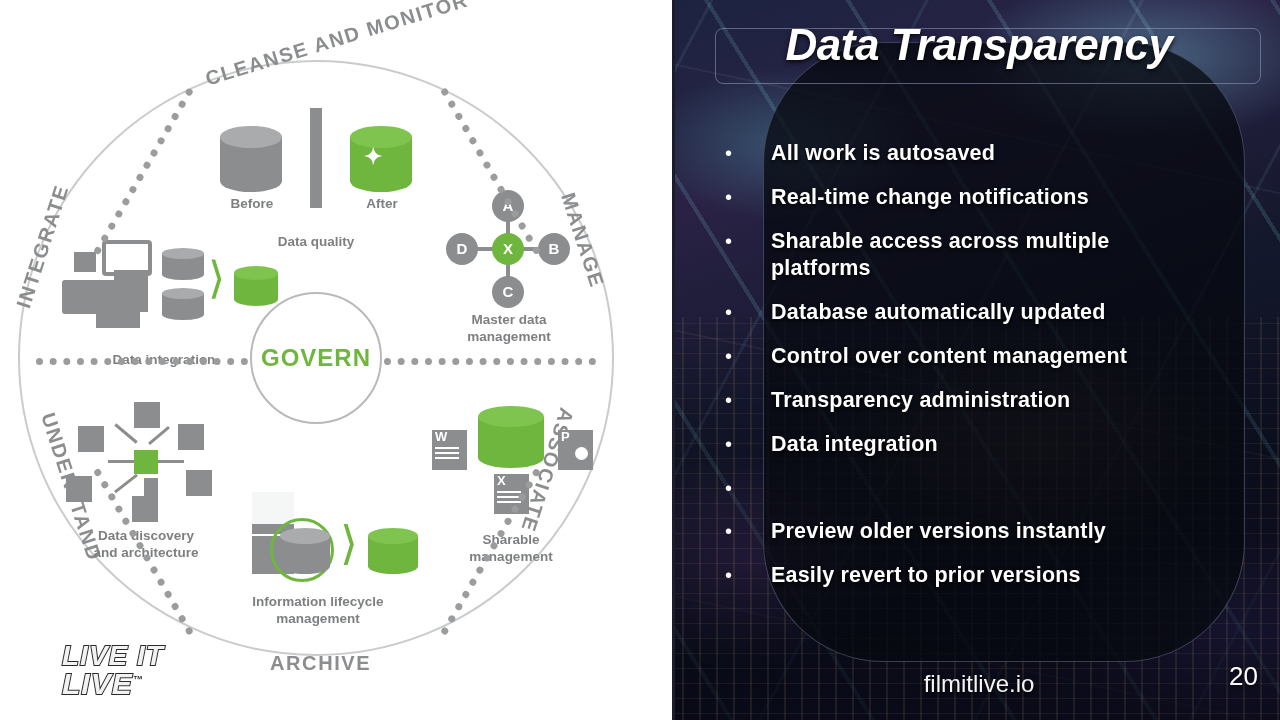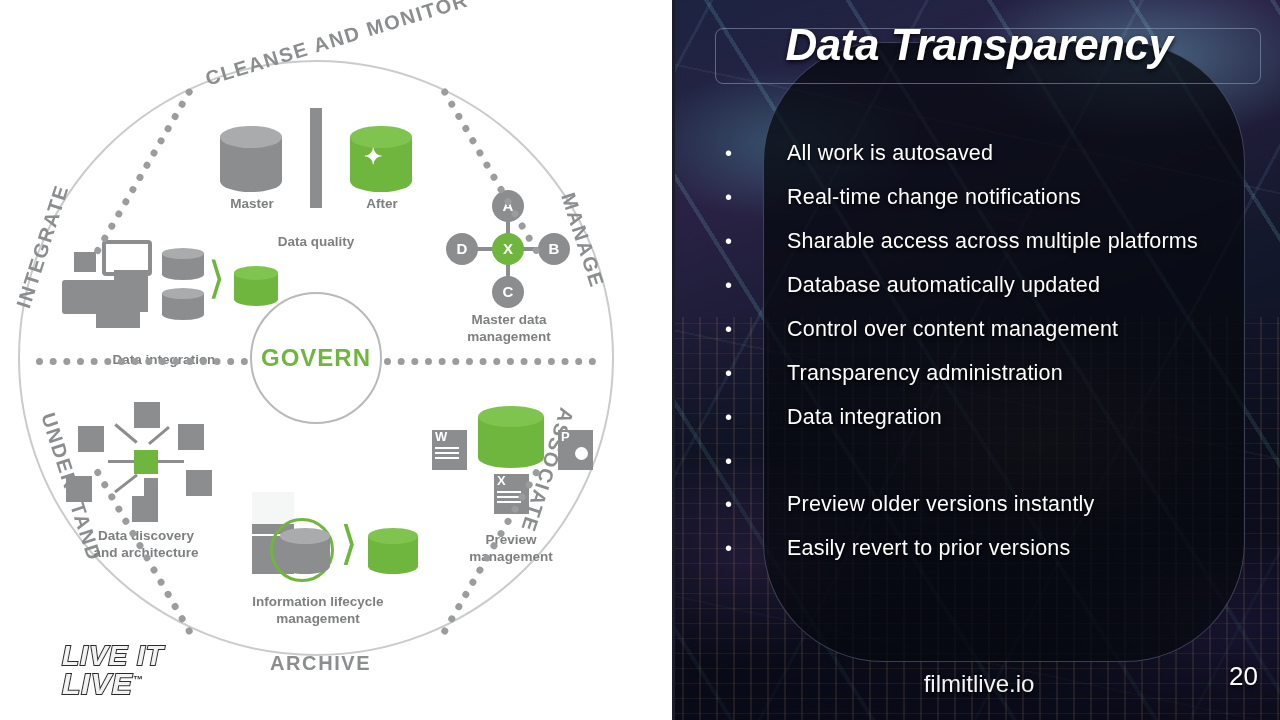--- a/index.html
+++ b/index.html
@@ -75,22 +75,22 @@
 
   #title-box{position:absolute;left:40px;top:28px;width:546px;height:56px;
              border:1px solid rgba(150,160,190,.55);border-radius:8px;box-sizing:border-box;z-index:4;}
   #title{position:absolute;left:0;top:20px;width:608px;text-align:center;z-index:5;
          color:#ffffff;font-size:44px;font-weight:700;font-style:italic;letter-spacing:-.5px;
          text-shadow:0 2px 5px rgba(0,0,0,.85);}
 
   #bullets{position:absolute;left:46px;top:140px;width:545px;z-index:5;}
   .bullet{position:relative;display:flex;align-items:flex-start;margin-bottom:17px;}
   .bullet .dot{width:46px;flex:0 0 46px;color:#ffffff;font-size:20px;line-height:26px;text-align:left;padding-left:4px;}
-  .bullet .btxt{color:#ffffff;font-size:21.5px;font-weight:400;line-height:27px;letter-spacing:.2px;
-                text-shadow:0 2px 4px rgba(0,0,0,.9);margin-left:16px;}
+  .bullet .btxt{color:#ffffff;font-size:21.5px;font-weight:700;line-height:27px;letter-spacing:.2px;
+                text-shadow:0 2px 4px rgba(0,0,0,.9);}
 
   #site{position:absolute;left:0;bottom:22px;width:608px;text-align:center;z-index:6;
         color:#f4f4f4;font-size:24px;font-weight:400;text-shadow:0 2px 5px rgba(0,0,0,.9);}
   #pagenum{position:absolute;right:22px;bottom:28px;z-index:7;color:#ffffff;font-size:26px;
            text-shadow:0 2px 5px rgba(0,0,0,.9);}
 </style>
 </head>
 <body>
 
 <div id="slide">
@@ -136,21 +136,21 @@
           </div>
 
           <div class="line" style="left:112px;top:0;width:12px;height:100px;background:#8b8d8f;"></div>
 
           <div class="cyl" style="left:152px;top:18px;position:absolute;width:62px;height:66px;">
             <div class="body" style="background:#6fb63e;"></div>
             <div class="bot" style="background:#6fb63e;"></div>
             <div class="top" style="background:#7fc44e;"></div>
             <div style="position:absolute;left:14px;top:20px;color:#fff;font-size:22px;line-height:1;">✦</div>
           </div>
-          <div style="position:absolute;left:16px;top:88px;width:76px;">Master</div>
+          <div style="position:absolute;left:16px;top:88px;width:76px;">Before</div>
           <div style="position:absolute;left:146px;top:88px;width:76px;">After</div>
         </div>
         <div class="cap" style="margin-top:22px;">Data quality</div>
       </div>
 
       <div class="cell" style="left:398px;top:130px;width:186px;">
         <div style="position:relative;height:116px;">
           <div class="line" style="left:90px;top:22px;width:4px;height:74px;"></div>
           <div class="line" style="left:54px;top:57px;width:76px;height:4px;"></div>
           <div class="node" style="left:76px;top:0px;width:32px;height:32px;">
@@ -197,21 +197,21 @@
           </div>
 
           <div style="position:absolute;left:78px;top:70px;width:32px;height:40px;background:#8b8d8f;
                       color:#fff;font-size:13px;font-weight:700;text-align:left;padding-left:3px;line-height:14px;">
             <span>X</span>
             <div style="width:24px;height:2px;background:#fff;margin-top:3px;"></div>
             <div style="width:24px;height:2px;background:#fff;margin-top:3px;"></div>
             <div style="width:24px;height:2px;background:#fff;margin-top:3px;"></div>
           </div>
         </div>
-        <div class="cap" style="margin-top:4px;">Preview</div>
+        <div class="cap" style="margin-top:4px;">Sharable</div>
         <div>management</div>
       </div>
 
       <div class="cell" style="left:180px;top:432px;width:240px;">
         <div style="position:relative;height:96px;">
           <div style="position:absolute;left:54px;top:0;width:42px;height:82px;background:#8b8d8f;">
             <div style="height:30px;border-bottom:2px solid #fff;background:#fff;opacity:.92;"></div>
             <div style="height:10px;border-bottom:2px solid #fff;"></div>
           </div>
           <div style="position:absolute;left:72px;top:26px;width:58px;height:58px;border:3px solid #6fb63e;border-radius:50%;"></div>

